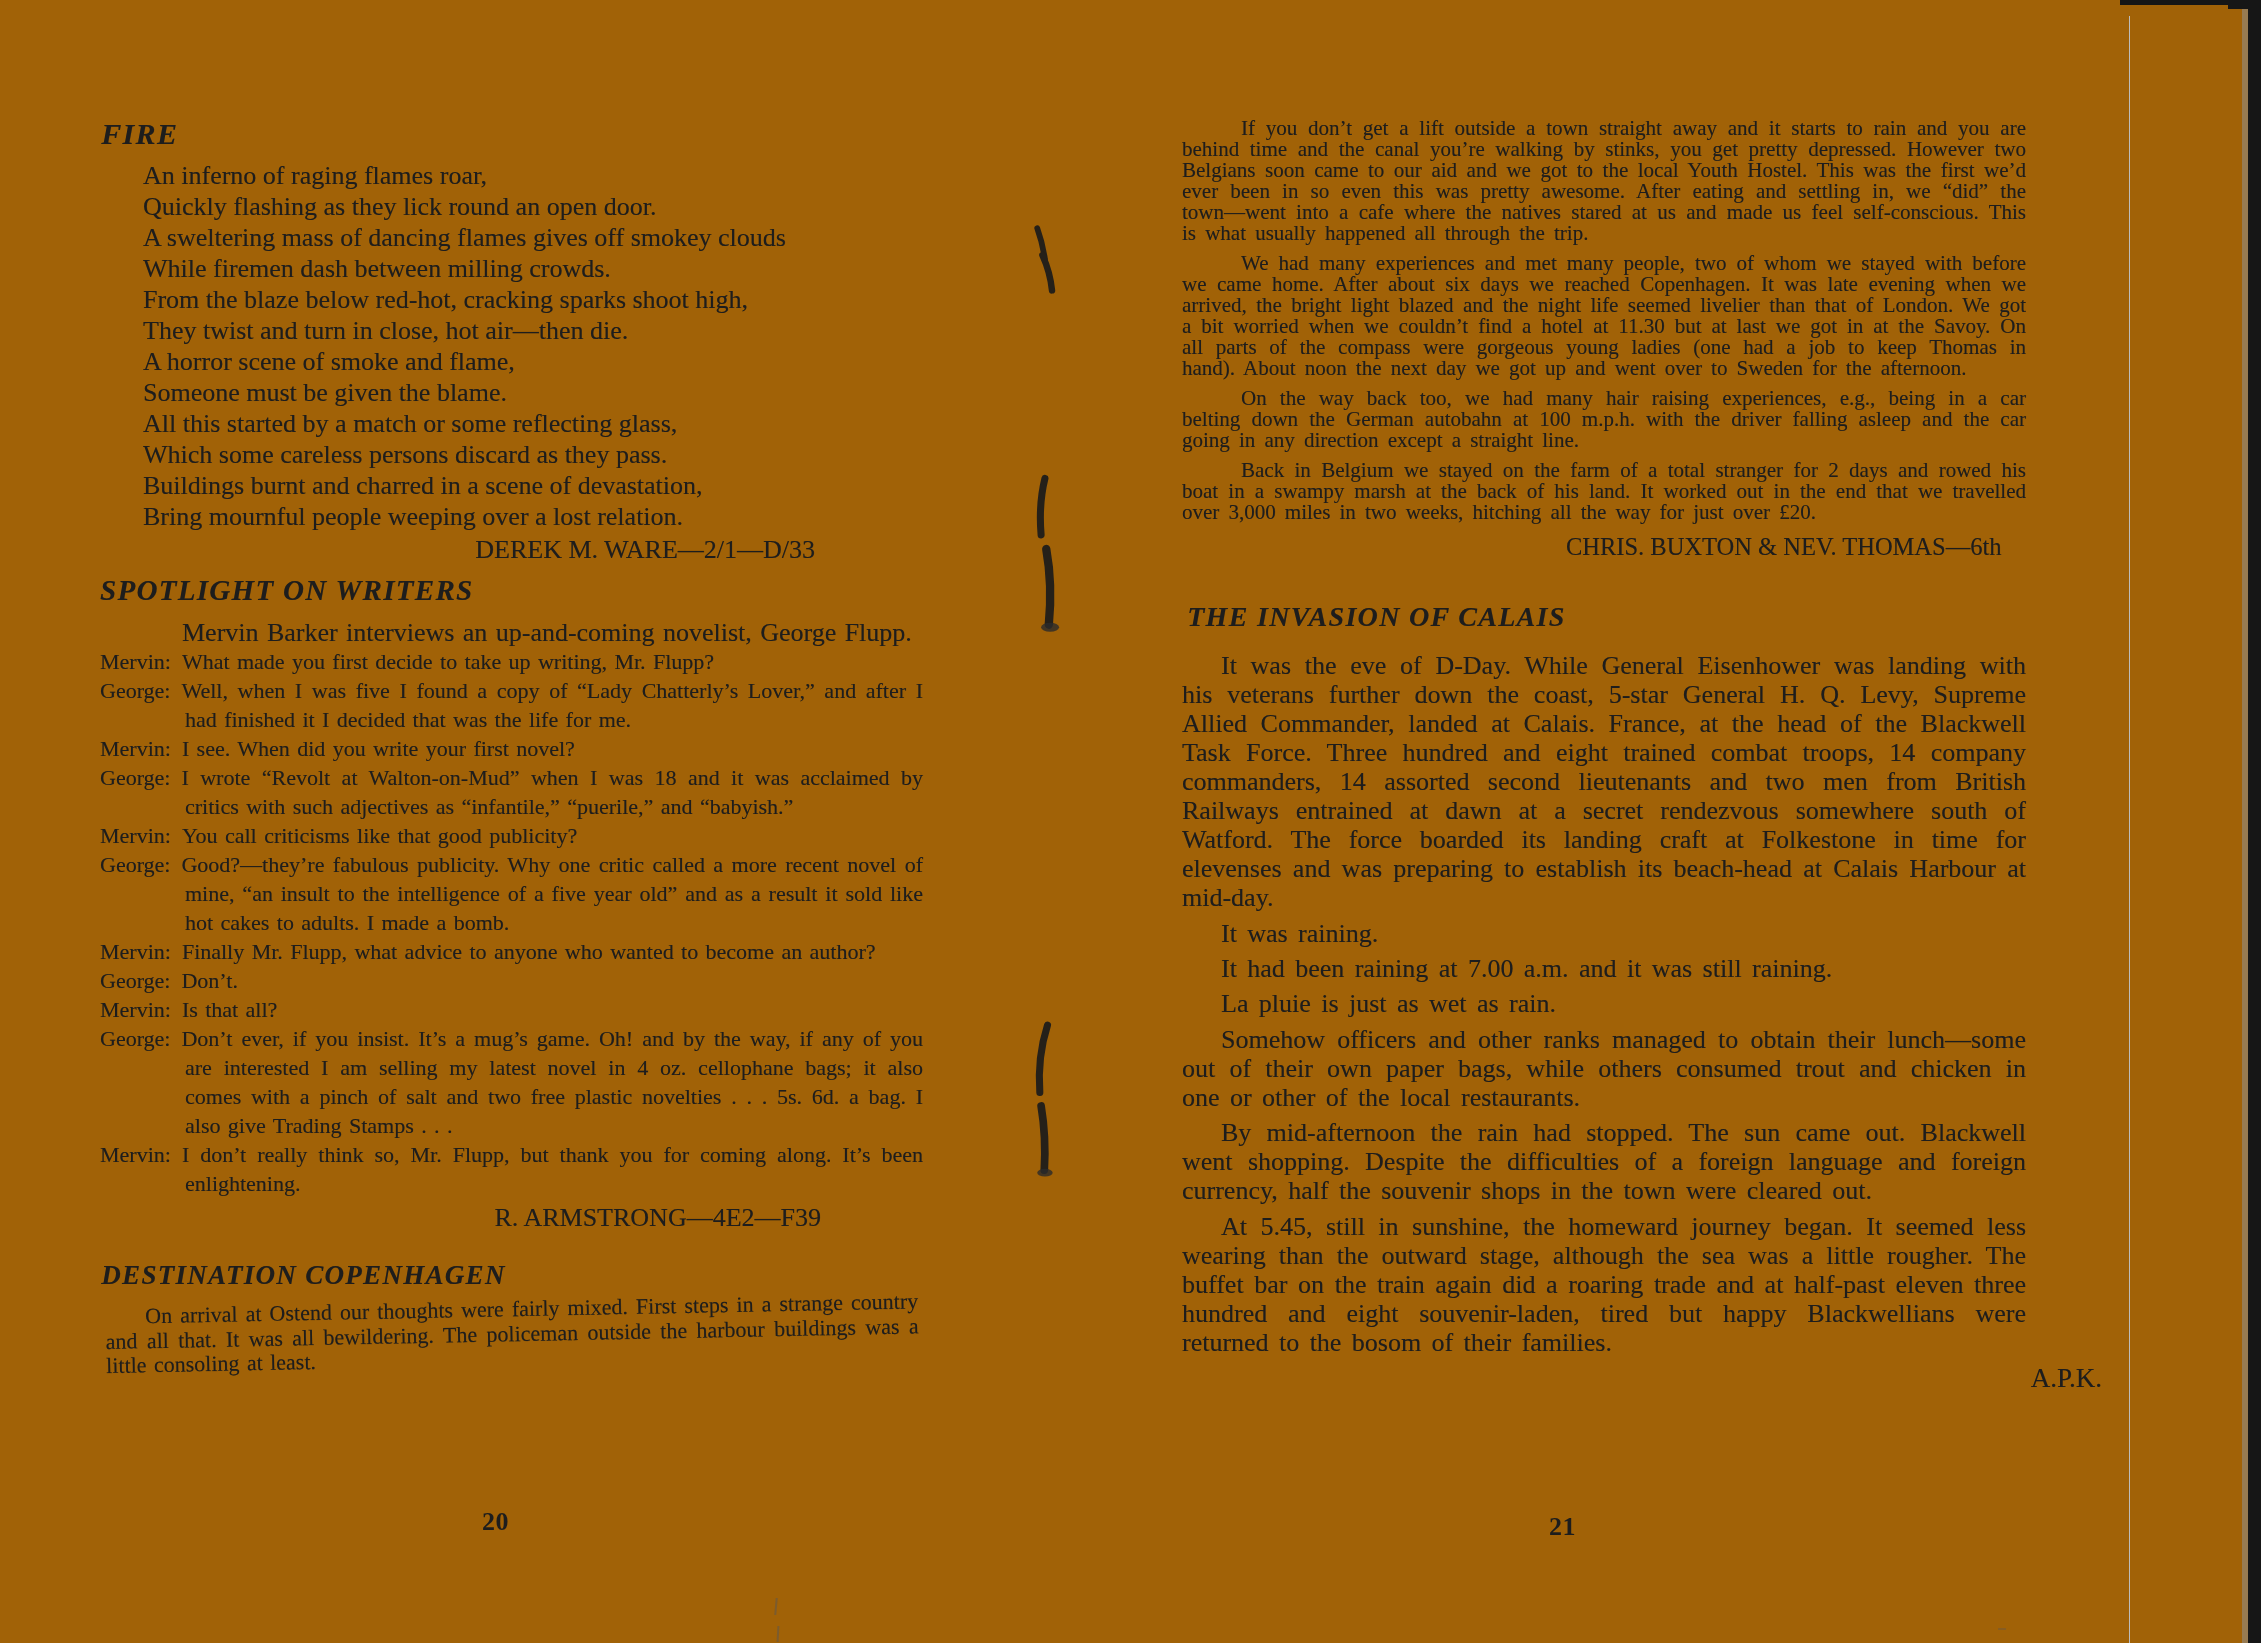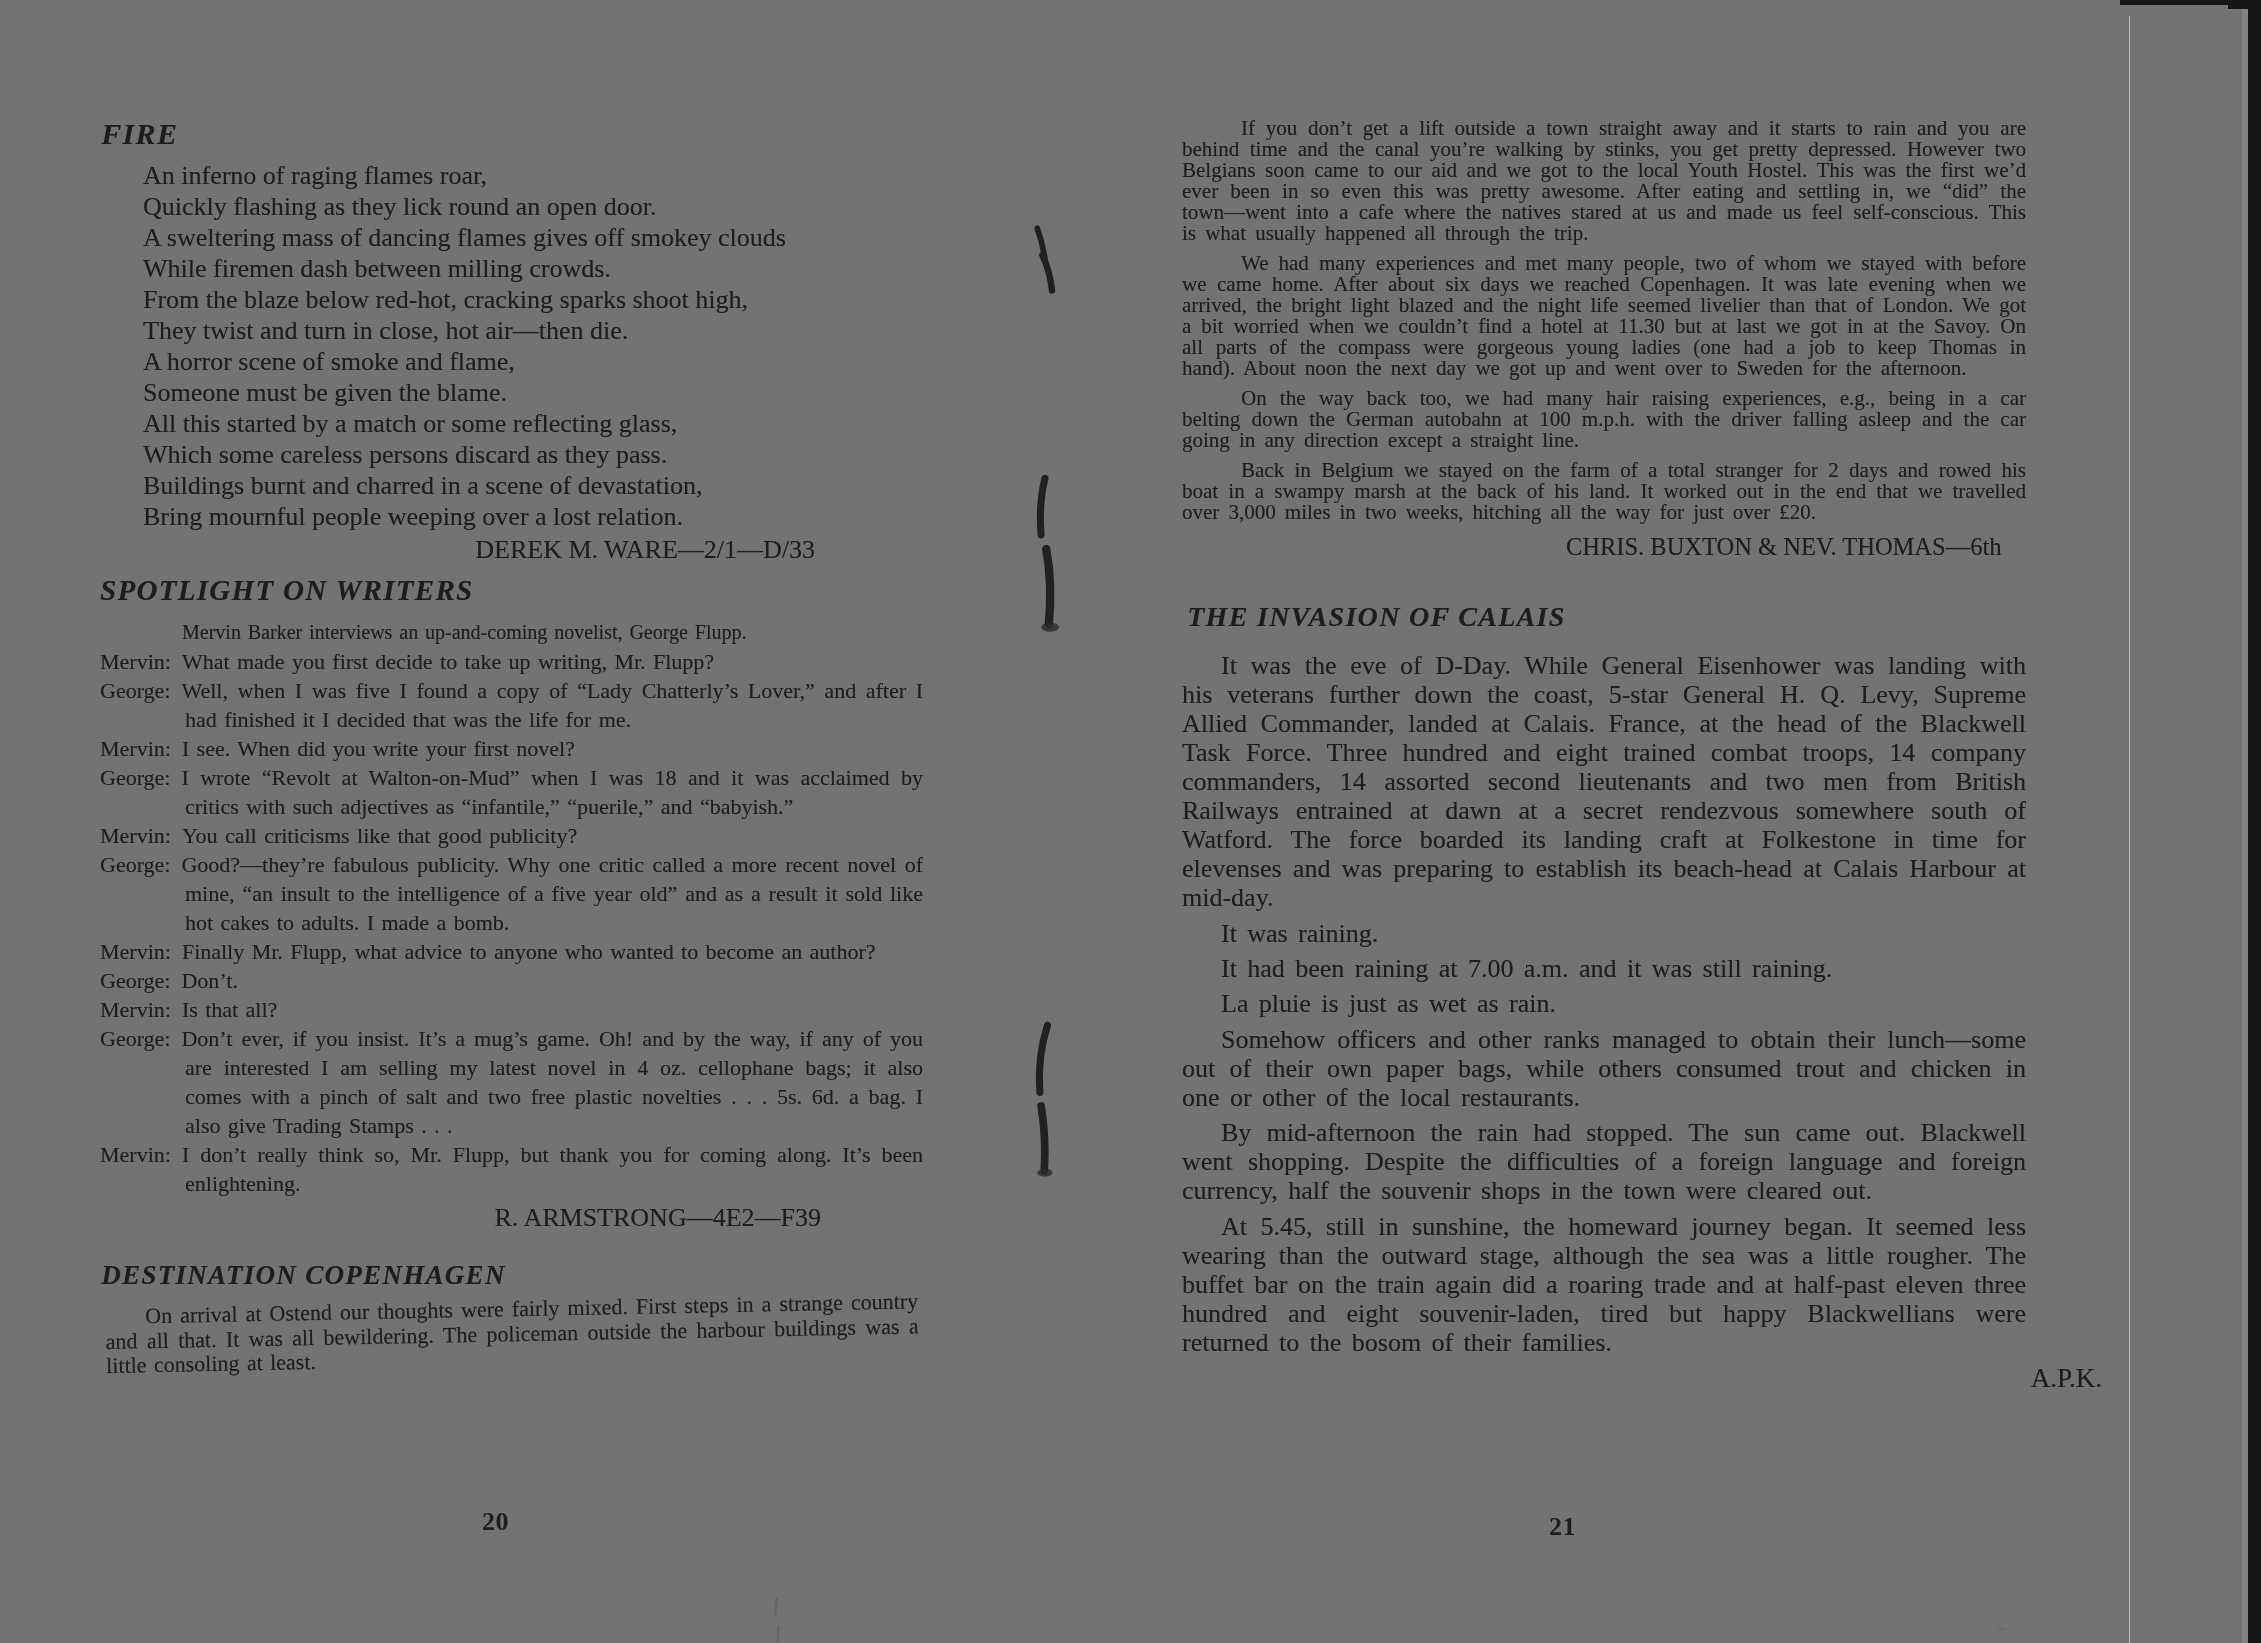--- a/index.html
+++ b/index.html
@@ -1,19 +1,19 @@
 <!DOCTYPE html>
 <html style="font-size:10.3px"><head>
 <meta charset="utf-8">
 <style>
   html,body{margin:0;padding:0;background:#e9e8e4;}
   #scan{
     position:relative;
     width:2261px;height:1643px;
-    background:#737373;
+    background:#a16207;
     overflow:hidden;
     font-family:"Liberation Serif","DejaVu Serif",serif;
     color:#1d1d1d;
   }
   .page{position:absolute;text-shadow:0.2px 0.2px 0 rgba(25,25,25,.38);}
   .page-left{left:100px;top:118px;width:823px;}
   .page-right{left:1182px;top:118px;width:844px;}
 
   .title{
     font-style:italic;font-weight:bold;
@@ -27,21 +27,21 @@
   .poem{margin-left:43px;font-size:26px;line-height:31px;white-space:nowrap;}
   .poem-line{height:31px;}
 
   .attr{text-align:right;font-size:26px;line-height:30px;}
   .attr-derek{margin:2.6px 108px 0 0;}
   .attr-arm{margin:5.2px 102px 0 0;}
   .attr-chris{font-size:24.5px;margin:1.3px 24.5px 0 0;}
   .attr-apk{font-size:27px;margin:3.9px -76px 0 0;}
 
   .intro{
-    margin:0;font-size:20px;line-height:29px;
+    margin:0;font-size:26px;line-height:29px;
     text-indent:82px;text-align:justify;word-spacing:1.9px;
   }
   .dialogue{margin-top:0;}
   .turn{
     padding-left:85px;text-indent:-85px;
     font-size:22px;line-height:29px;
     text-align:justify;word-spacing:1.9px;
   }
   .dest-open{
     margin:0 0 0 5.2px;width:813px;

